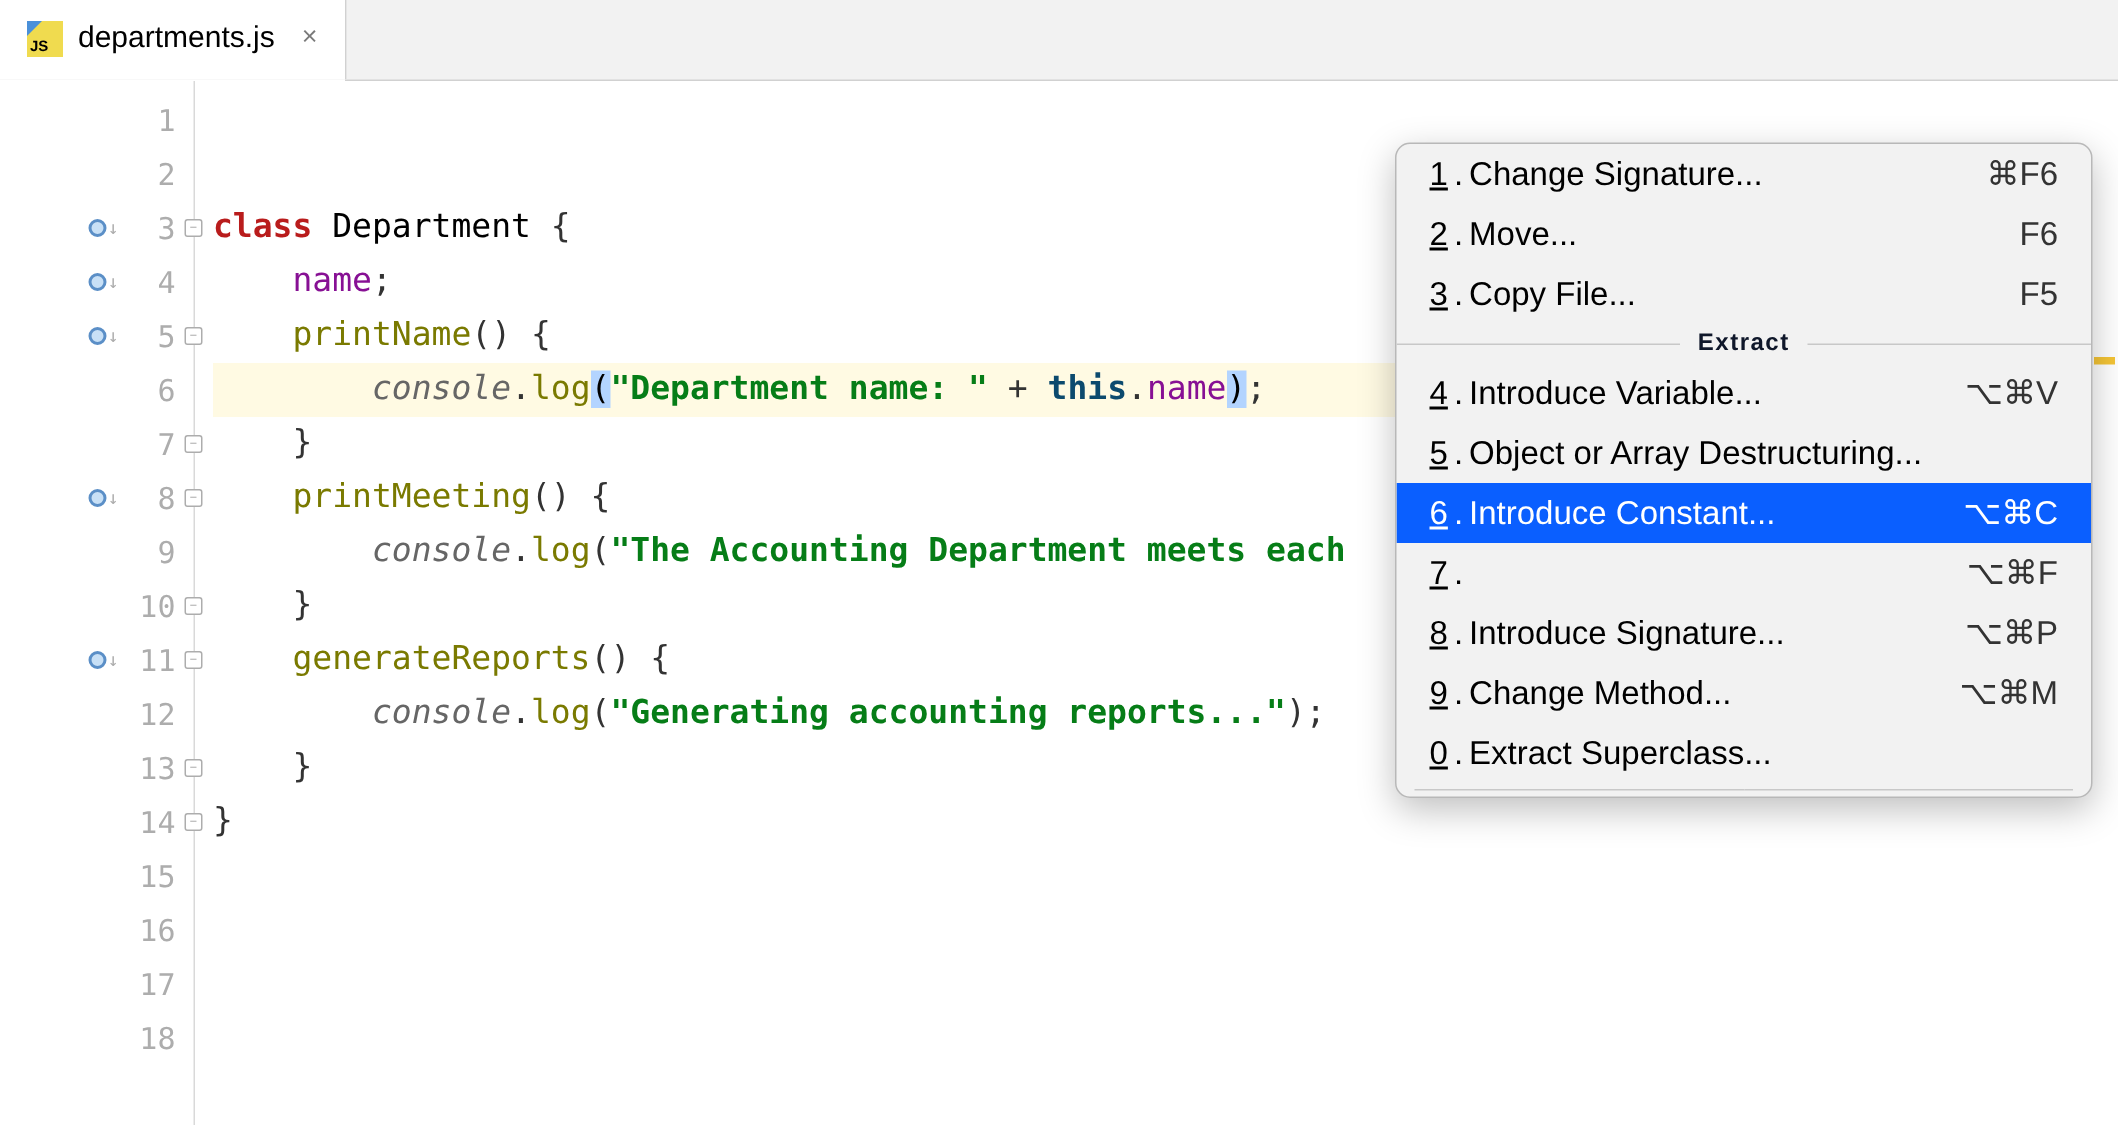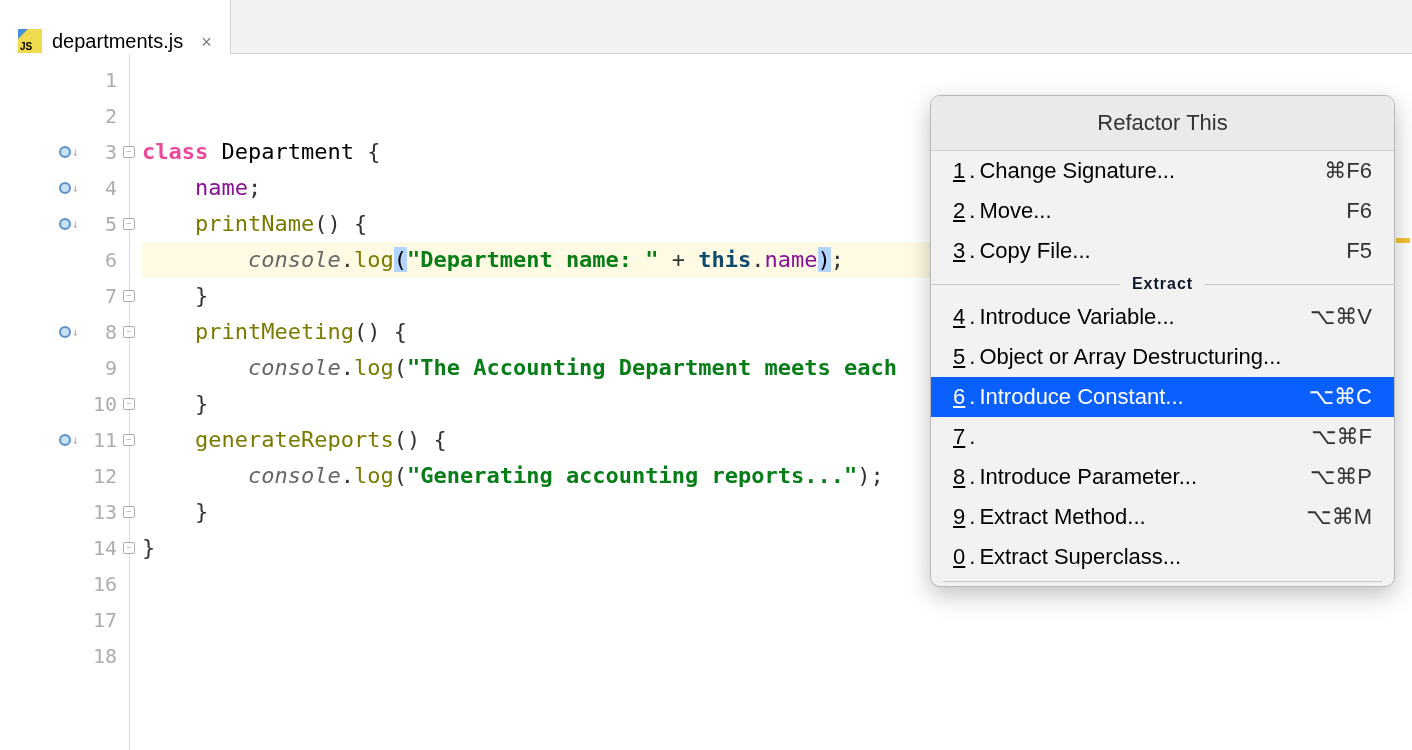--- a/index.html
+++ b/index.html
@@ -13,23 +13,23 @@
     }
     .tab-bar {
       height: 54px;
       background: #f2f2f2;
       border-bottom: 1px solid #d1d1d1;
       display: flex;
       align-items: stretch;
     }
     .tab {
       display: flex;
-      align-items: flex-end;
+      align-items: flex-start;
       gap: 10px;
-      padding: 0 18px;
+      padding: 14px 18px;
       background: #ffffff;
       border-right: 1px solid #d1d1d1;
       font-size: 20px;
       color: #000;
       position: relative;
     }
     .tab.active::after {
       content: '';
       position: absolute;
       bottom: -1px;
@@ -114,21 +114,21 @@
     .code {
       flex: 1;
       padding: 8px 0 0 12px;
       font-family: "Menlo", "Consolas", monospace;
       font-size: 22px;
       line-height: 36px;
       white-space: pre;
     }
     .code-line { height: 36px; }
     .code-line.highlighted { background: #fffae3; }
-    .kw { color: #ec4899; font-weight: bold; }
+    .kw { color: #b91c1c; font-weight: bold; }
     .field { color: #871094; }
     .ital { font-style: italic; color: #666; }
     .fn { color: #7a7a00; }
     .paren { color: #333; }
     .str { color: #067d17; font-weight: bold;}
     .brace { color: #333; }
     .plain { color: #333; }
     .sel-brace { background: #b3d4ff; }
     .this { color: #0c4a6e; font-weight: bold; }
     .dark { color: #000; }
@@ -281,37 +281,39 @@
       </div>
       <div class="gutter-line">
         <span class="gutter-num">13</span>
         <span class="fold-handle">−</span>
       </div>
       <div class="gutter-line">
         <span class="gutter-num">14</span>
         <span class="fold-handle">−</span>
       </div>
       <div class="gutter-line">
+        <span class="gutter-num">15</span>
+      </div>
+      <div class="gutter-line">
         <span class="gutter-num">16</span>
       </div>
       <div class="gutter-line">
         <span class="gutter-num">17</span>
       </div>
       <div class="gutter-line">
         <span class="gutter-num">18</span>
       </div>
     </div>
   <div class="code" id="code"><div class="code-line"></div><div class="code-line"></div><div class="code-line"><span class="kw">class</span><span class="plain"> </span><span class="dark">Department </span><span class="brace">{</span></div><div class="code-line"><span class="plain">    </span><span class="field">name</span><span class="plain">;</span></div><div class="code-line"><span class="plain">    </span><span class="fn">printName</span><span class="paren">() </span><span class="brace">{</span></div><div class="code-line highlighted"><span class="plain">        </span><span class="ital">console</span><span class="plain">.</span><span class="fn">log</span><span class="sel-brace">(</span><span class="str">"Department name: "</span><span class="plain"> + </span><span class="this">this</span><span class="plain">.</span><span class="field">name</span><span class="sel-brace">)</span><span class="plain">;</span></div><div class="code-line"><span class="plain">    </span><span class="brace">}</span></div><div class="code-line"><span class="plain">    </span><span class="fn">printMeeting</span><span class="paren">() </span><span class="brace">{</span></div><div class="code-line"><span class="plain">        </span><span class="ital">console</span><span class="plain">.</span><span class="fn">log</span><span class="paren">(</span><span class="str">"The Accounting Department meets each</span></div><div class="code-line"><span class="plain">    </span><span class="brace">}</span></div><div class="code-line"><span class="plain">    </span><span class="fn">generateReports</span><span class="paren">() </span><span class="brace">{</span></div><div class="code-line"><span class="plain">        </span><span class="ital">console</span><span class="plain">.</span><span class="fn">log</span><span class="paren">(</span><span class="str">"Generating accounting reports..."</span><span class="paren">)</span><span class="plain">;</span></div><div class="code-line"><span class="plain">    </span><span class="brace">}</span></div><div class="code-line"><span class="brace">}</span></div><div class="code-line"></div><div class="code-line"></div><div class="code-line"></div><div class="code-line"></div><div class="code-line"></div></div>
 </div>
 
 <div class="right-margin"></div>
 <div class="margin-mark"></div>
 
 <div class="popup">
-  <div class="popup-title">Refactor This</div>
   <div id="menu">
       <div class="menu-item">
         <span class="label">
           <span class="mnemonic">1</span>
           <span>. </span>
           <span>Change Signature...</span>
         </span>
         <span class="shortcut">⌘F6</span>
       </div>
       <div class="menu-item">
@@ -361,29 +363,29 @@
         <span class="label">
           <span class="mnemonic">7</span>
           <span>. </span>
         </span>
         <span class="shortcut">⌥⌘F</span>
       </div>
       <div class="menu-item">
         <span class="label">
           <span class="mnemonic">8</span>
           <span>. </span>
-          <span>Introduce Parameter...</span>
+          <span>Introduce Signature...</span>
         </span>
         <span class="shortcut">⌥⌘P</span>
       </div>
       <div class="menu-item">
         <span class="label">
           <span class="mnemonic">9</span>
           <span>. </span>
-          <span>Extract Method...</span>
+          <span>Change Method...</span>
         </span>
         <span class="shortcut">⌥⌘M</span>
       </div>
       <div class="menu-item">
         <span class="label">
           <span class="mnemonic">0</span>
           <span>. </span>
           <span>Extract Superclass...</span>
         </span>
         <span class="shortcut"></span>

